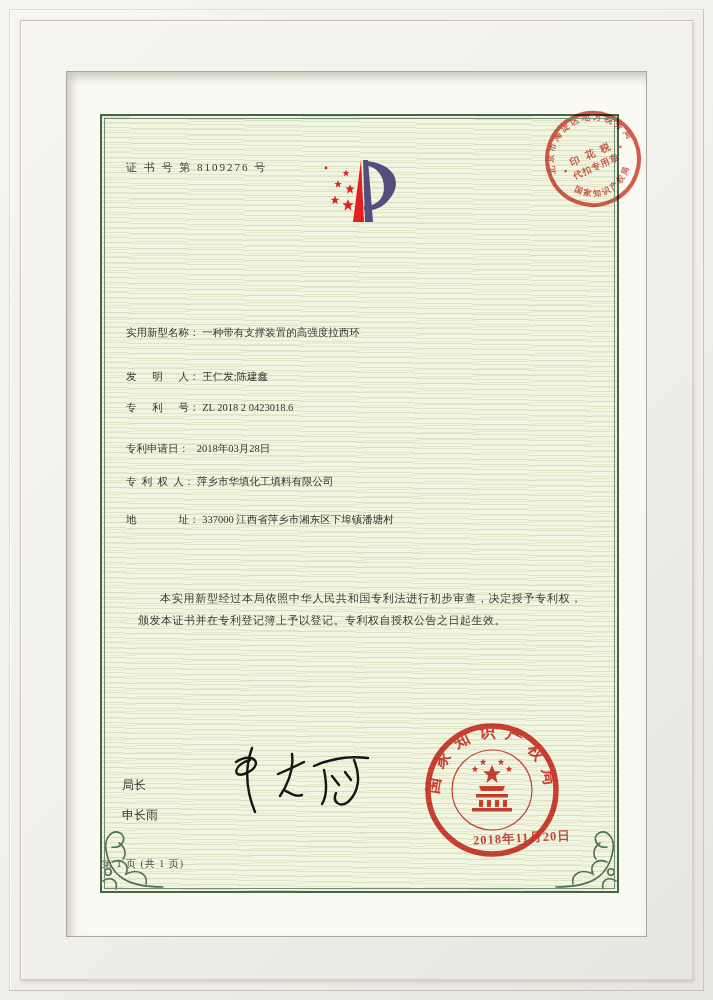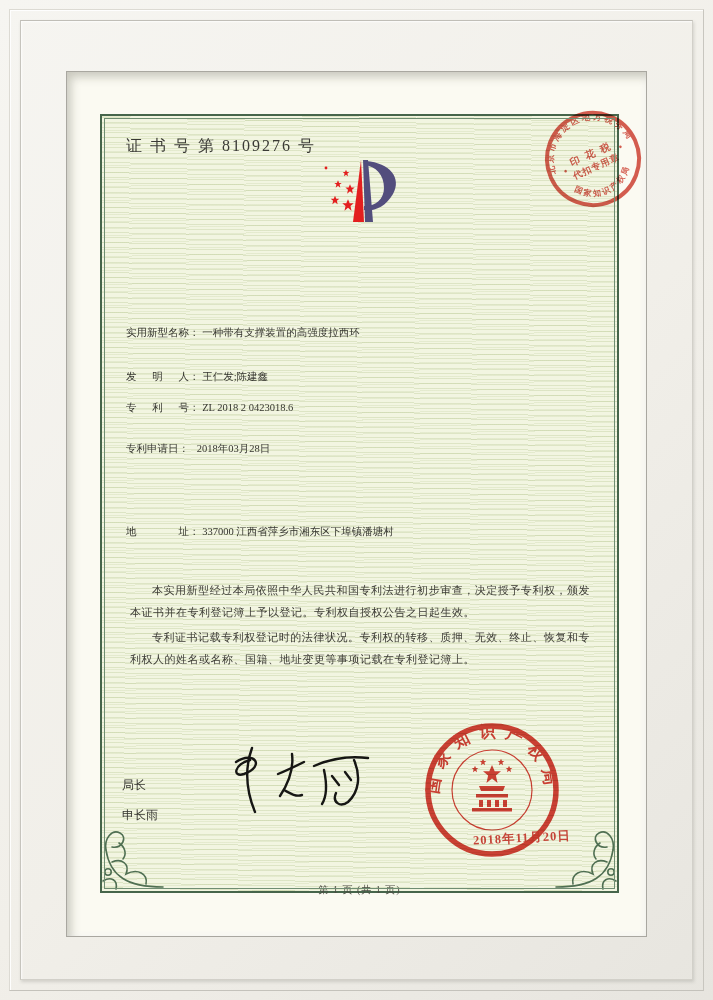--- a/index.html
+++ b/index.html
@@ -36,52 +36,52 @@
     border:2px solid #46654b;
     background:
       repeating-linear-gradient(181deg, rgba(166,186,122,.28) 0 1px, rgba(0,0,0,0) 1px 5px),
       repeating-linear-gradient(179deg, rgba(166,186,122,.18) 0 1px, rgba(0,0,0,0) 1px 7px),
       #f2f5e1;
   }
   .green-box::after{
     content:"";position:absolute;inset:2px;border:1px solid #6f8d72;pointer-events:none;
   }
   .cert-no{
-    position:absolute;left:24px;top:20px;
-    font-size:16px;letter-spacing:2px;color:#3a3a35;
+    position:absolute;left:24px;top:44px;
+    font-size:11px;letter-spacing:2px;color:#3a3a35;
   }
   .logo{position:absolute;left:212px;top:40px;}
   .title{
     position:absolute;left:0;top:124px;width:100%;
     text-align:center;font-size:27px;letter-spacing:7px;color:#1c1c1c;
     text-indent:7px;
   }
   .field{position:absolute;left:24px;font-size:10.5px;color:#35352f;white-space:nowrap;}
   .field .lbl{display:inline-block;min-width:68px;}
-  .f0{top:210px}.f1{top:254px}.f2{top:285px}.f3{top:326px}.f4{top:359px}.f5{top:409px}
+  .f0{top:210px}.f1{top:254px}.f2{top:285px}.f3{top:326px}.f4{top:359px}.f5{top:397px}
   .grant{position:absolute;top:436px;left:24px;width:470px;font-size:10.5px;color:#35352f;white-space:nowrap;}
   .grant .right{position:absolute;left:280px;top:0;}
   .paras{
     position:absolute;left:24px;top:460px;width:468px;
     font-size:11px;line-height:21.6px;letter-spacing:.5px;color:#3b3a34;
     text-align:justify;
   }
-  .paras p{margin:4px;text-indent:2em;}
+  .paras p{margin:12px;text-indent:2em;}
   .director{position:absolute;left:20px;top:654px;font-size:12px;color:#33332e;line-height:30px;}
   .sig{position:absolute;left:112px;top:624px;}
   .seal{position:absolute;left:314px;top:598px;mix-blend-mode:multiply;}
   .seal-date{
     position:absolute;left:340px;top:714px;width:160px;text-align:center;
     color:#c2372b;font-size:12.5px;letter-spacing:1px;transform:rotate(-3deg);
     font-weight:bold;opacity:.92;
   }
   .stamp{position:absolute;left:436px;top:-12px;transform:rotate(-24deg);mix-blend-mode:multiply;}
   .footer{
-    position:absolute;left:0;top:741px;width:100%;text-align:center;
-    font-size:10px;letter-spacing:1px;color:#4a4a42;margin-top:26px;
+    position:absolute;left:0;top:741px;width:100%;text-align:left;
+    font-size:10px;letter-spacing:1px;color:#4a4a42;
   }
   .orn{position:absolute;bottom:-4px;}
   .orn.left{left:-5px;}
   .orn.right{right:-5px;transform:scaleX(-1);}
 </style>
 </head>
 <body>
 
 <div class="frame">
   <div class="frame-edge"></div>
@@ -118,29 +118,32 @@
         <span class="val">王仁发;陈建鑫</span>
       </div>
       <div class="field f2">
         <span class="lbl">专   利   号：</span>
         <span class="val">ZL 2018 2 0423018.6</span>
       </div>
       <div class="field f3">
         <span class="lbl">专利申请日：</span>
         <span class="val">2018年03月28日</span>
       </div>
+      <div class="field f4">
+        <span class="lbl">专 利 权 人：</span>
+        <span class="val">萍乡市华填化工填料有限公司</span>
+      </div>
       <div class="field f5">
         <span class="lbl">地　　　　址：</span>
         <span class="val">337000 江西省萍乡市湘东区下埠镇潘塘村</span>
       </div>
 
 
       <div class="paras">
         <p>本实用新型经过本局依照中华人民共和国专利法进行初步审查，决定授予专利权，颁发本证书并在专利登记簿上予以登记。专利权自授权公告之日起生效。</p>
-        <p>专利证书记载专利权登记时的法律状况。专利权的转移、质押、无效、终止、恢复和专利权人的姓名或名称、国籍、地址变更等事项记载在专利登记簿上。</p>
       </div>
 
       <div class="director">
         <div>局长</div>
         <div>申长雨</div>
       </div>
 
       <svg class="sig" width="175" height="82" viewBox="0 0 175 82">
         <g fill="none" stroke="#161614" stroke-width="2.4" stroke-linecap="round">
           <path d="M38,8 C30,30 32,50 41,72"></path>

